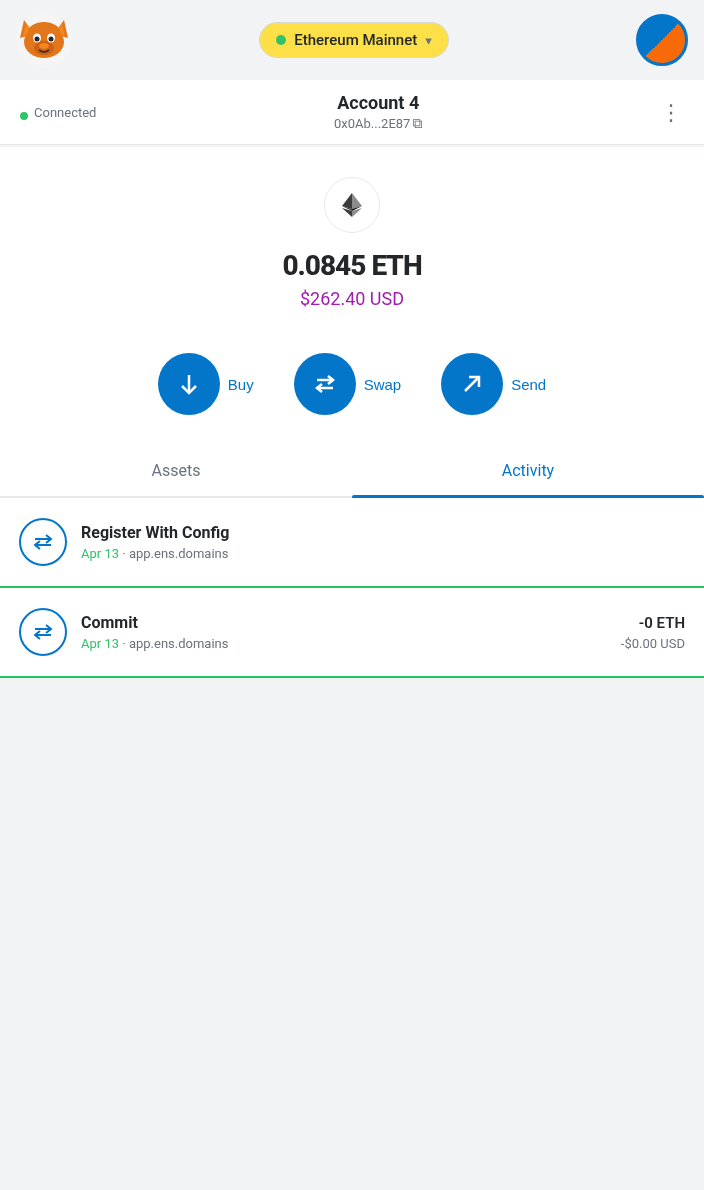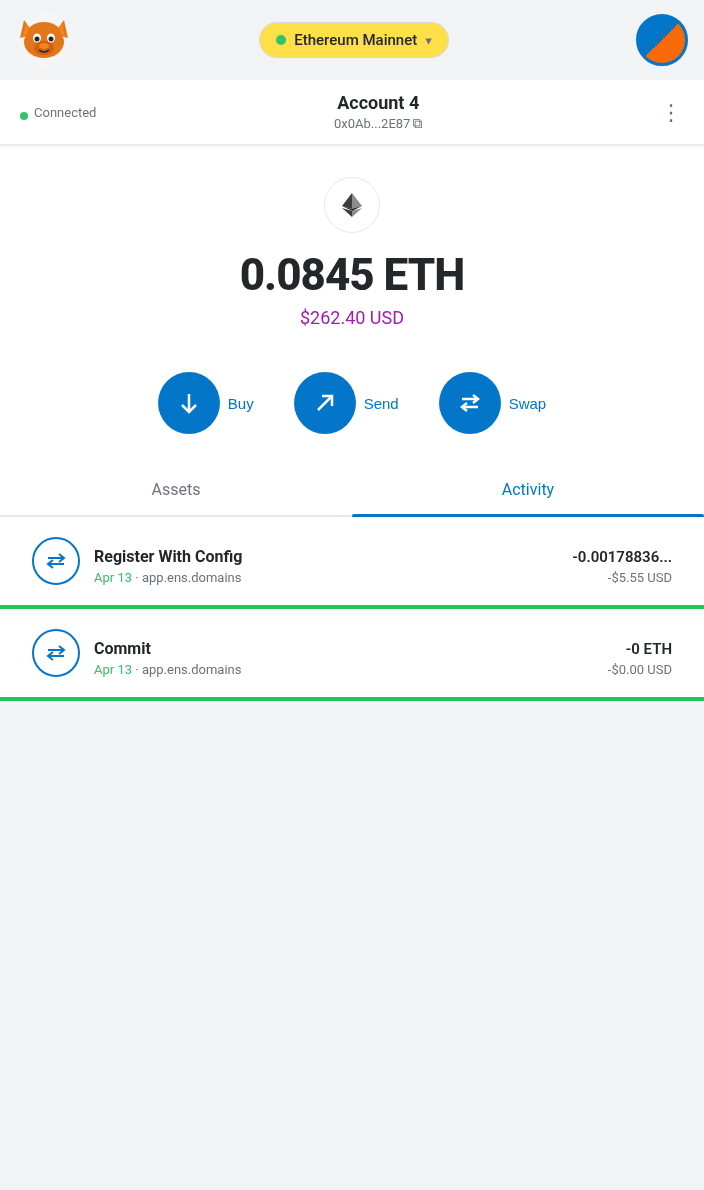--- a/index.html
+++ b/index.html
@@ -122,21 +122,21 @@
       height: 56px;
       border-radius: 50%;
       border: 1px solid #e7e8ea;
       display: flex;
       align-items: center;
       justify-content: center;
       background: white;
       margin-bottom: 16px;
     }
     .eth-amount {
-      font-size: 44px;
+      font-size: 28px;
       font-weight: 800;
       color: #24272a;
       letter-spacing: -1px;
     }
     .usd-amount {
       font-size: 18px;
       color: #a21caf;
       margin-top: 6px;
     }
 
@@ -203,23 +203,23 @@
       background: #0376c9;
       border-radius: 2px 2px 0 0;
     }
 
     
     .activity-list {
       background: white;
     }
     .activity-item {
       display: flex;
-      align-items: flex-end;
-      padding: 20px 32px;
-      border-bottom: 4px solid #22c55e;
+      align-items: center;
+      padding: 20px 19px;
+      border-bottom: 2px solid #22c55e;
       gap: 14px;
     }
     .activity-icon {
       width: 48px;
       height: 48px;
       border-radius: 50%;
       border: 2px solid #0376c9;
       display: flex;
       align-items: center;
       justify-content: center;
@@ -346,38 +346,38 @@
         <svg width="26" height="26" viewBox="0 0 26 26" fill="white">
           <line x1="13" y1="4" x2="13" y2="22" stroke="white" stroke-width="2.5"></line>
           <polyline points="6,15 13,22 20,15" stroke="white" stroke-width="2.5" fill="none"></polyline>
         </svg>
       </div>
       <span class="action-label">Buy</span>
     </button>
 
     <button class="action-btn">
       <div class="action-circle">
-        <svg width="26" height="26" viewBox="0 0 26 26" fill="white">
-          <line x1="6" y1="20" x2="20" y2="6" stroke="white" stroke-width="2.5"></line>
-          <polyline points="10,6 20,6 20,16" stroke="white" stroke-width="2.5" fill="none"></polyline>
-        </svg>
-      </div>
-      <span class="action-label">Send</span>
-    </button>
-
-    <button class="action-btn">
-      <div class="action-circle">
         <svg width="26" height="26" viewBox="0 0 26 26" fill="none">
           <path d="M5 9 L21 9" stroke="white" stroke-width="2.5"></path>
           <polyline points="16,5 21,9 16,13" stroke="white" stroke-width="2.5" fill="none"></polyline>
           <path d="M21 17 L5 17" stroke="white" stroke-width="2.5"></path>
           <polyline points="10,13 5,17 10,21" stroke="white" stroke-width="2.5" fill="none"></polyline>
         </svg>
       </div>
       <span class="action-label">Swap</span>
+    </button>
+
+    <button class="action-btn">
+      <div class="action-circle">
+        <svg width="26" height="26" viewBox="0 0 26 26" fill="white">
+          <line x1="6" y1="20" x2="20" y2="6" stroke="white" stroke-width="2.5"></line>
+          <polyline points="10,6 20,6 20,16" stroke="white" stroke-width="2.5" fill="none"></polyline>
+        </svg>
+      </div>
+      <span class="action-label">Send</span>
     </button>
   </div>
 
   <div class="tabs">
     <div class="tab inactive">
       <span>Assets</span>
     </div>
     <div class="tab active">
       <span>Activity</span>
     </div>
@@ -395,24 +395,20 @@
         </svg>
       </div>
       <div class="activity-details">
         <div class="activity-title">Register With Config</div>
         <div class="activity-meta">
           <span class="date">Apr 13</span>
           <span> · </span>
           <span>app.ens.domains</span>
         </div>
       </div>
-      <div class="activity-amounts">
-        <div class="activity-eth">-0.00178836...</div>
-        <div class="activity-usd">-$5.55 USD</div>
-      </div>
     </div>
 
     <div class="activity-item">
       <div class="activity-icon">
         <svg width="22" height="22" viewBox="0 0 22 22" fill="none">
           <path d="M3 8 L19 8" stroke="#0376c9" stroke-width="2"></path>
           <polyline points="14,4 19,8 14,12" stroke="#0376c9" stroke-width="2" fill="none"></polyline>
           <path d="M19 14 L3 14" stroke="#0376c9" stroke-width="2"></path>
           <polyline points="8,10 3,14 8,18" stroke="#0376c9" stroke-width="2" fill="none"></polyline>
         </svg>

